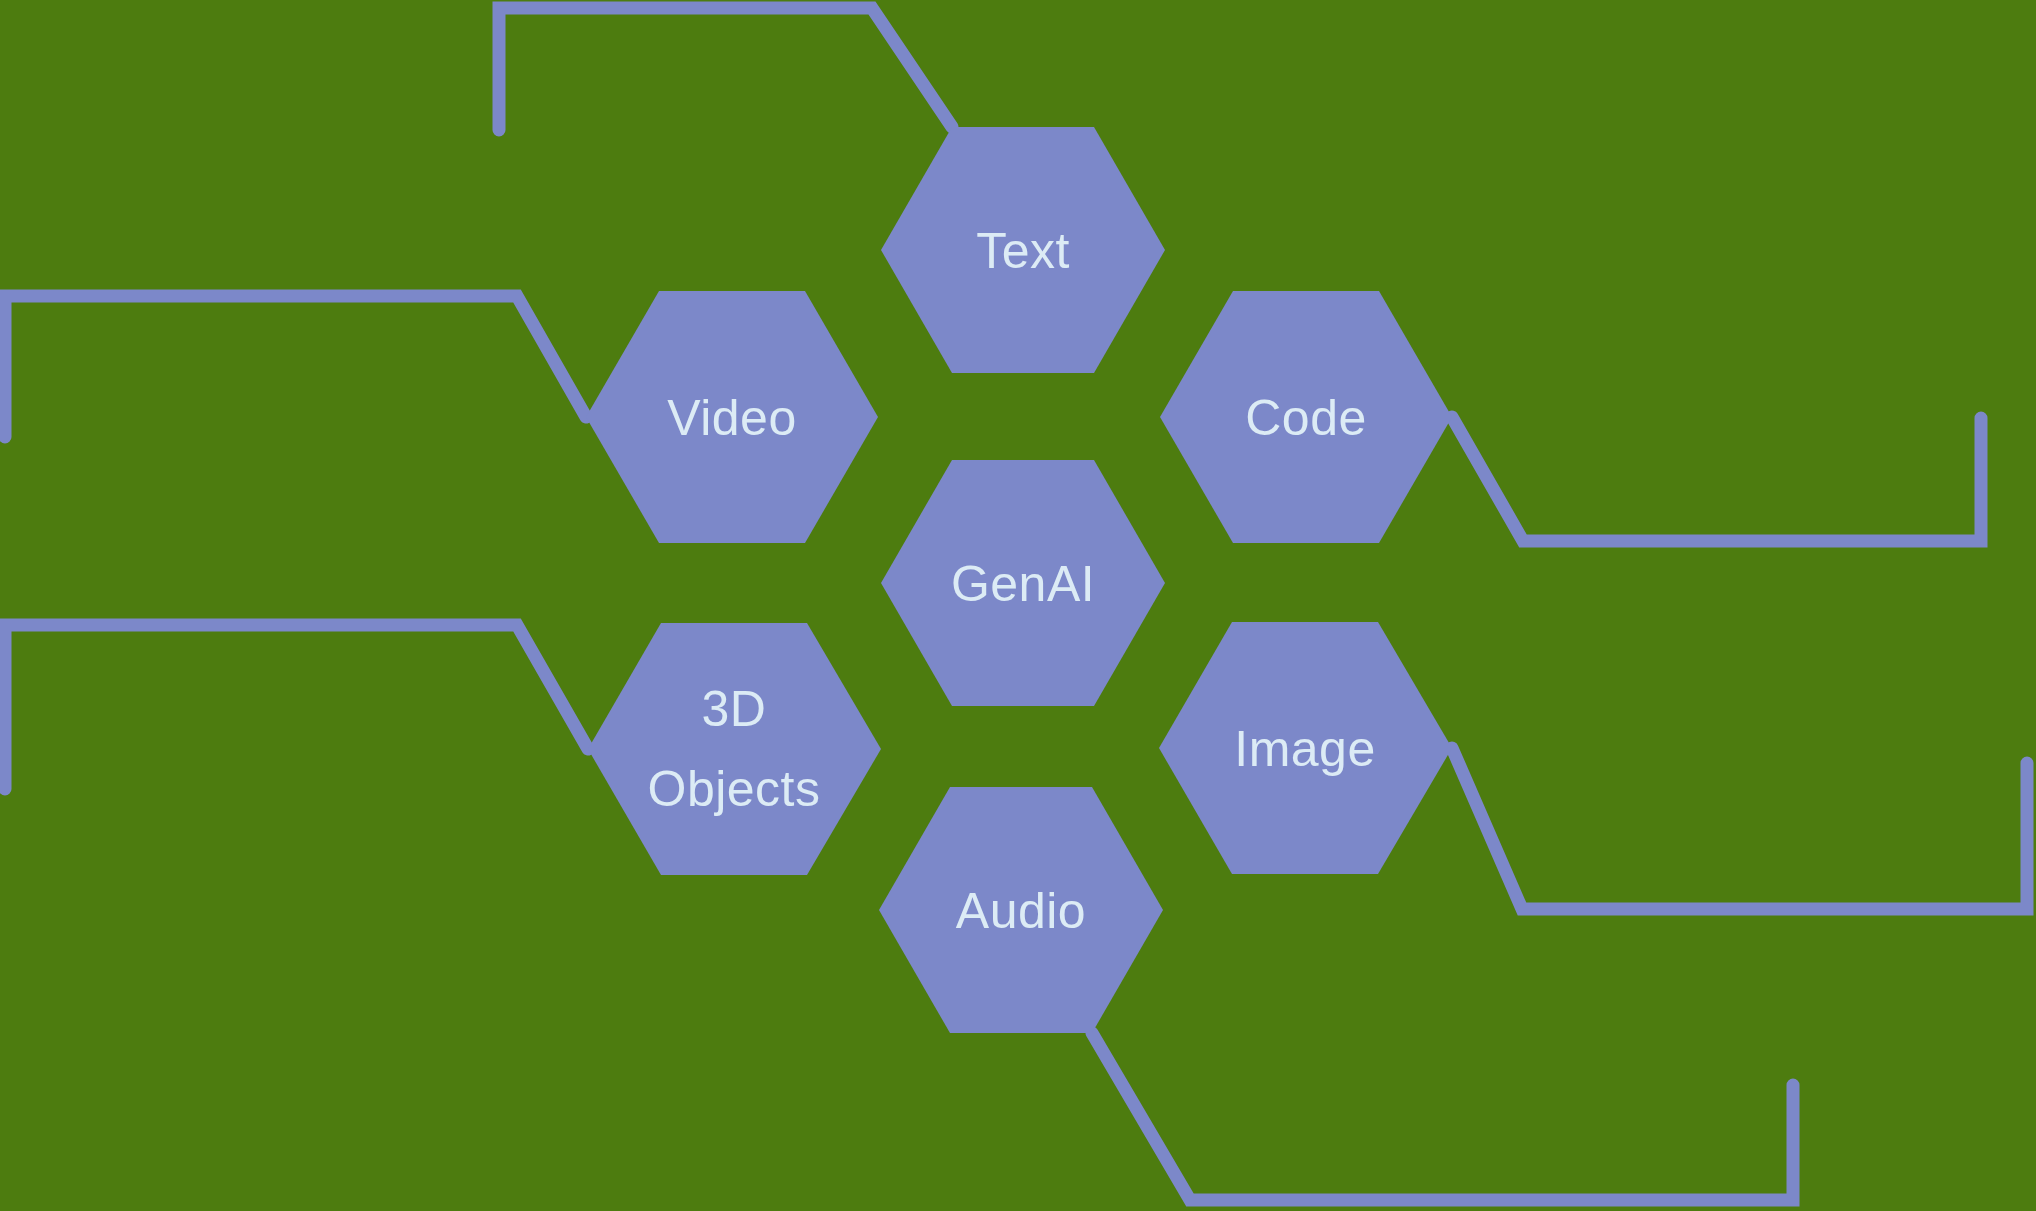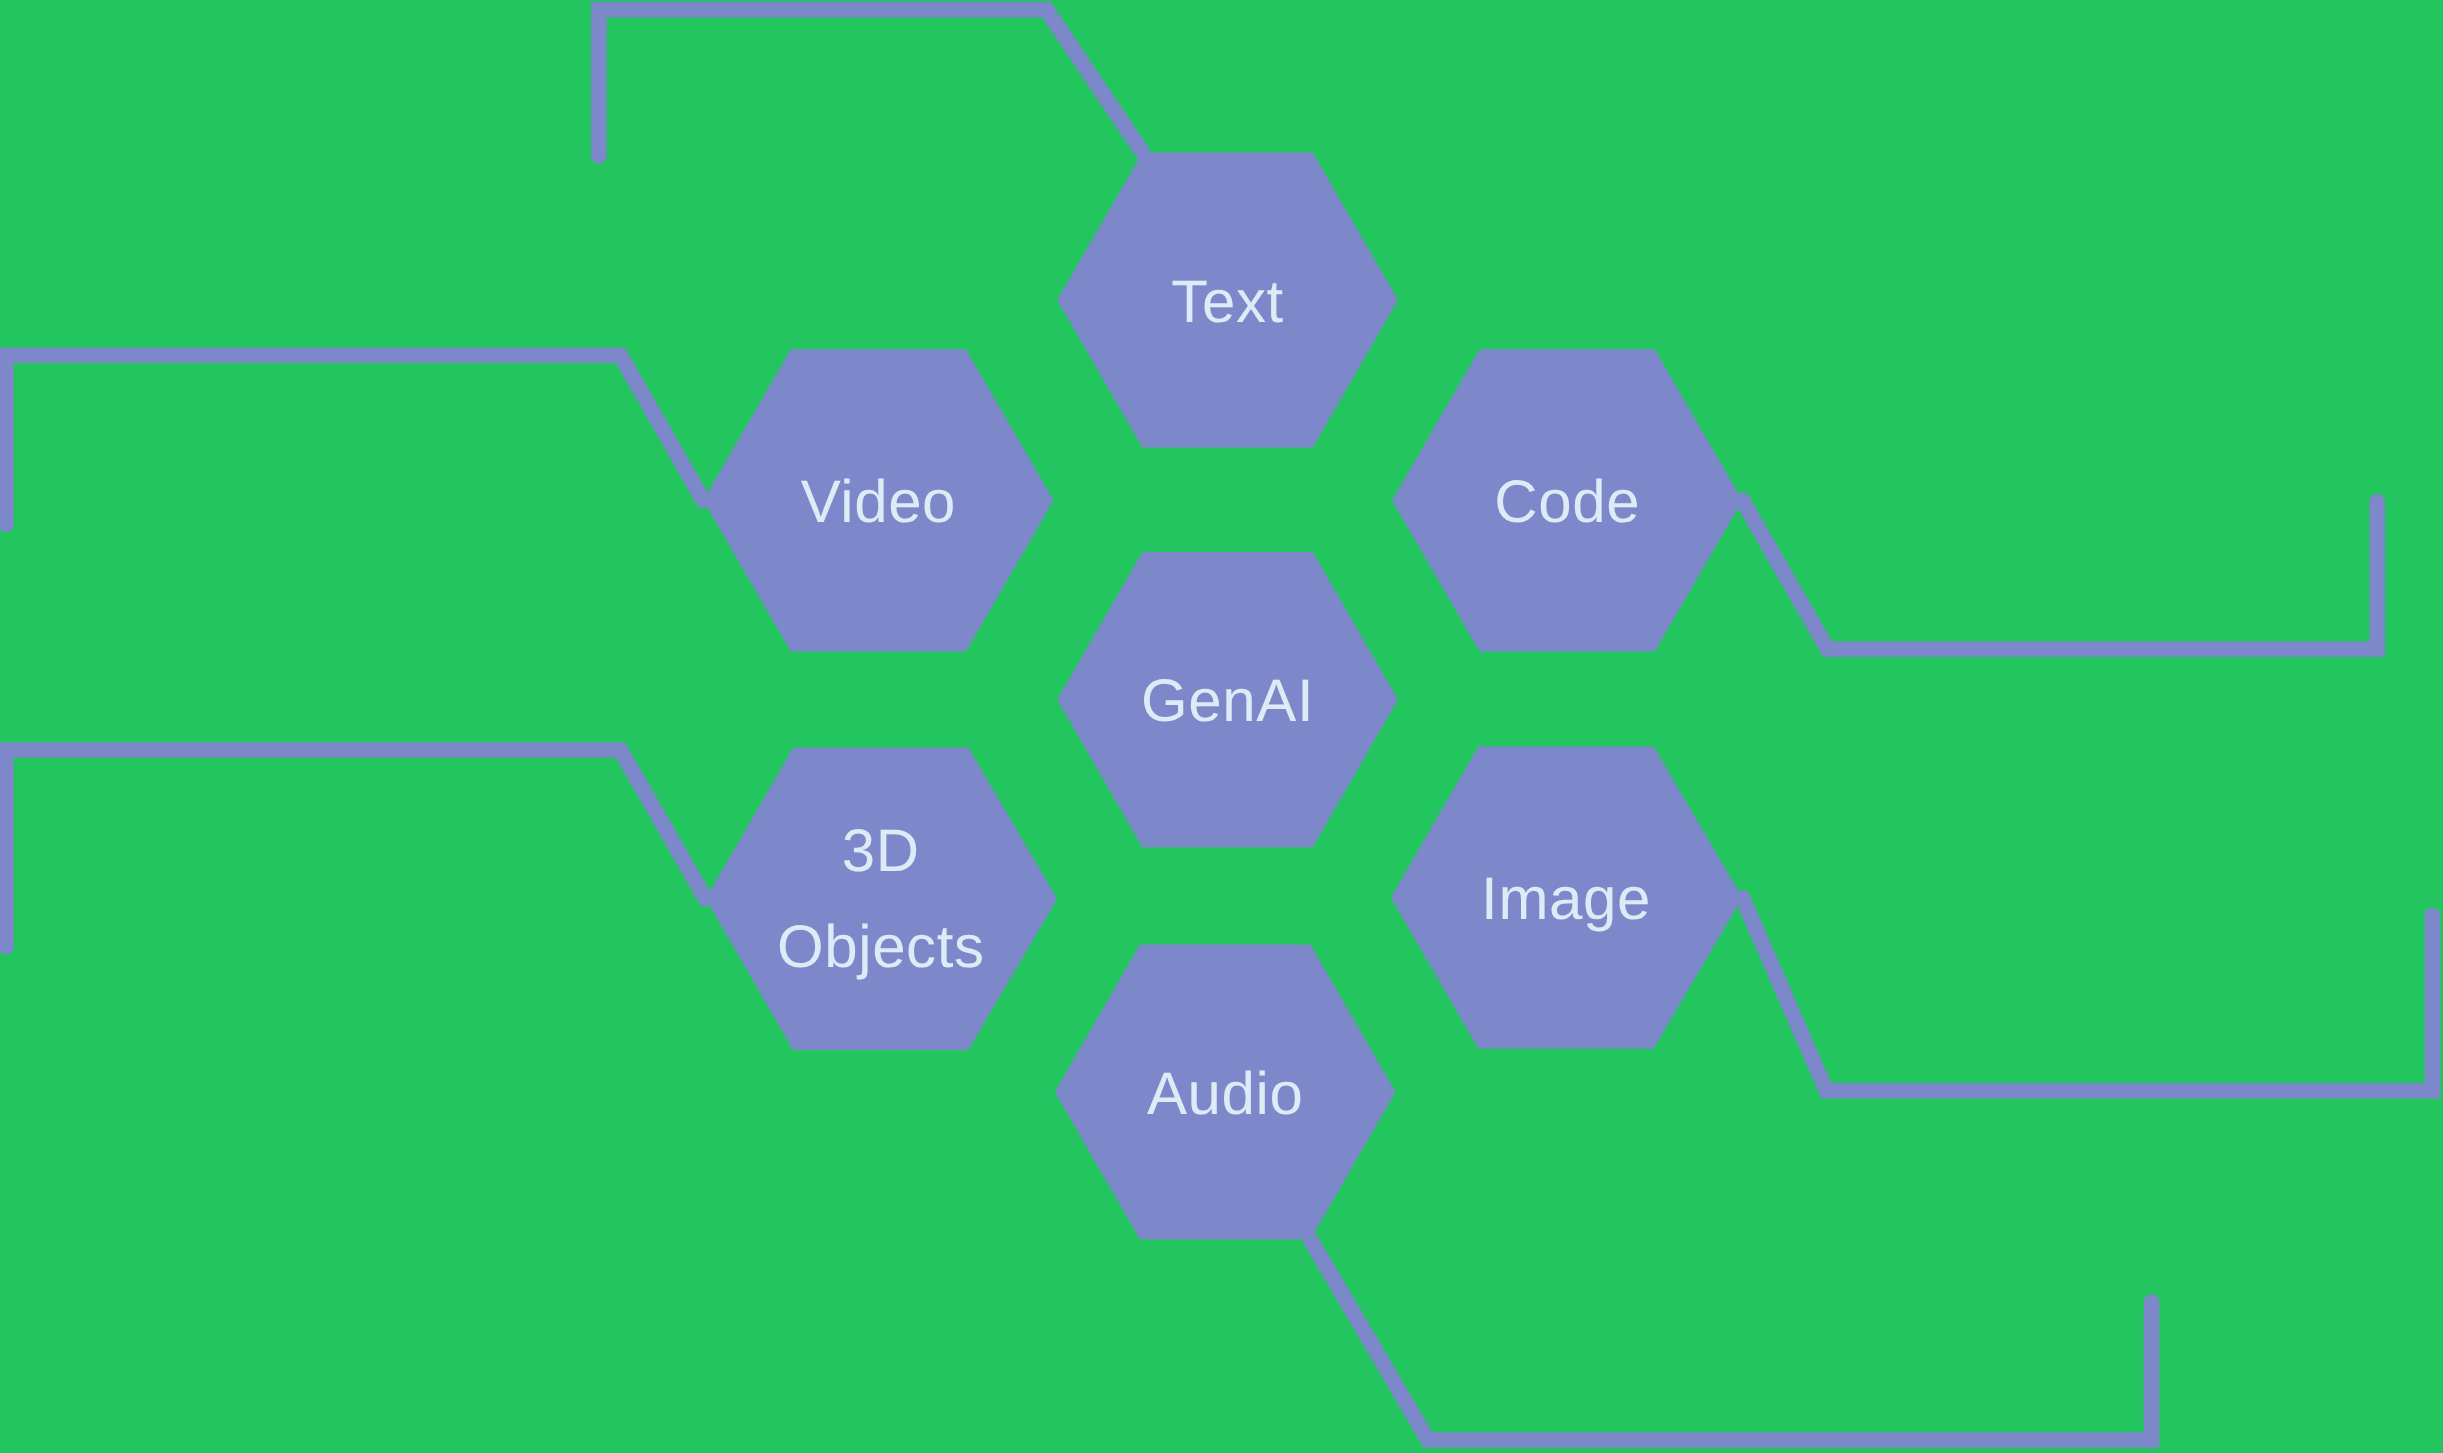--- a/index.html
+++ b/index.html
@@ -4,21 +4,21 @@
 <style>
   html, body {
     margin: 0;
     padding: 0;
     background: #000000;
   }
   .stage {
     position: relative;
     width: 2036px;
     height: 1211px;
-    background: #22c55e;
+    background: #4d7c0f;
     overflow: hidden;
   }
   svg { display: block; }
   .callout {
     fill: none;
     stroke-width: 13;
     stroke-linecap: round;
     stroke-linejoin: miter;
   }
   .hex-label {

